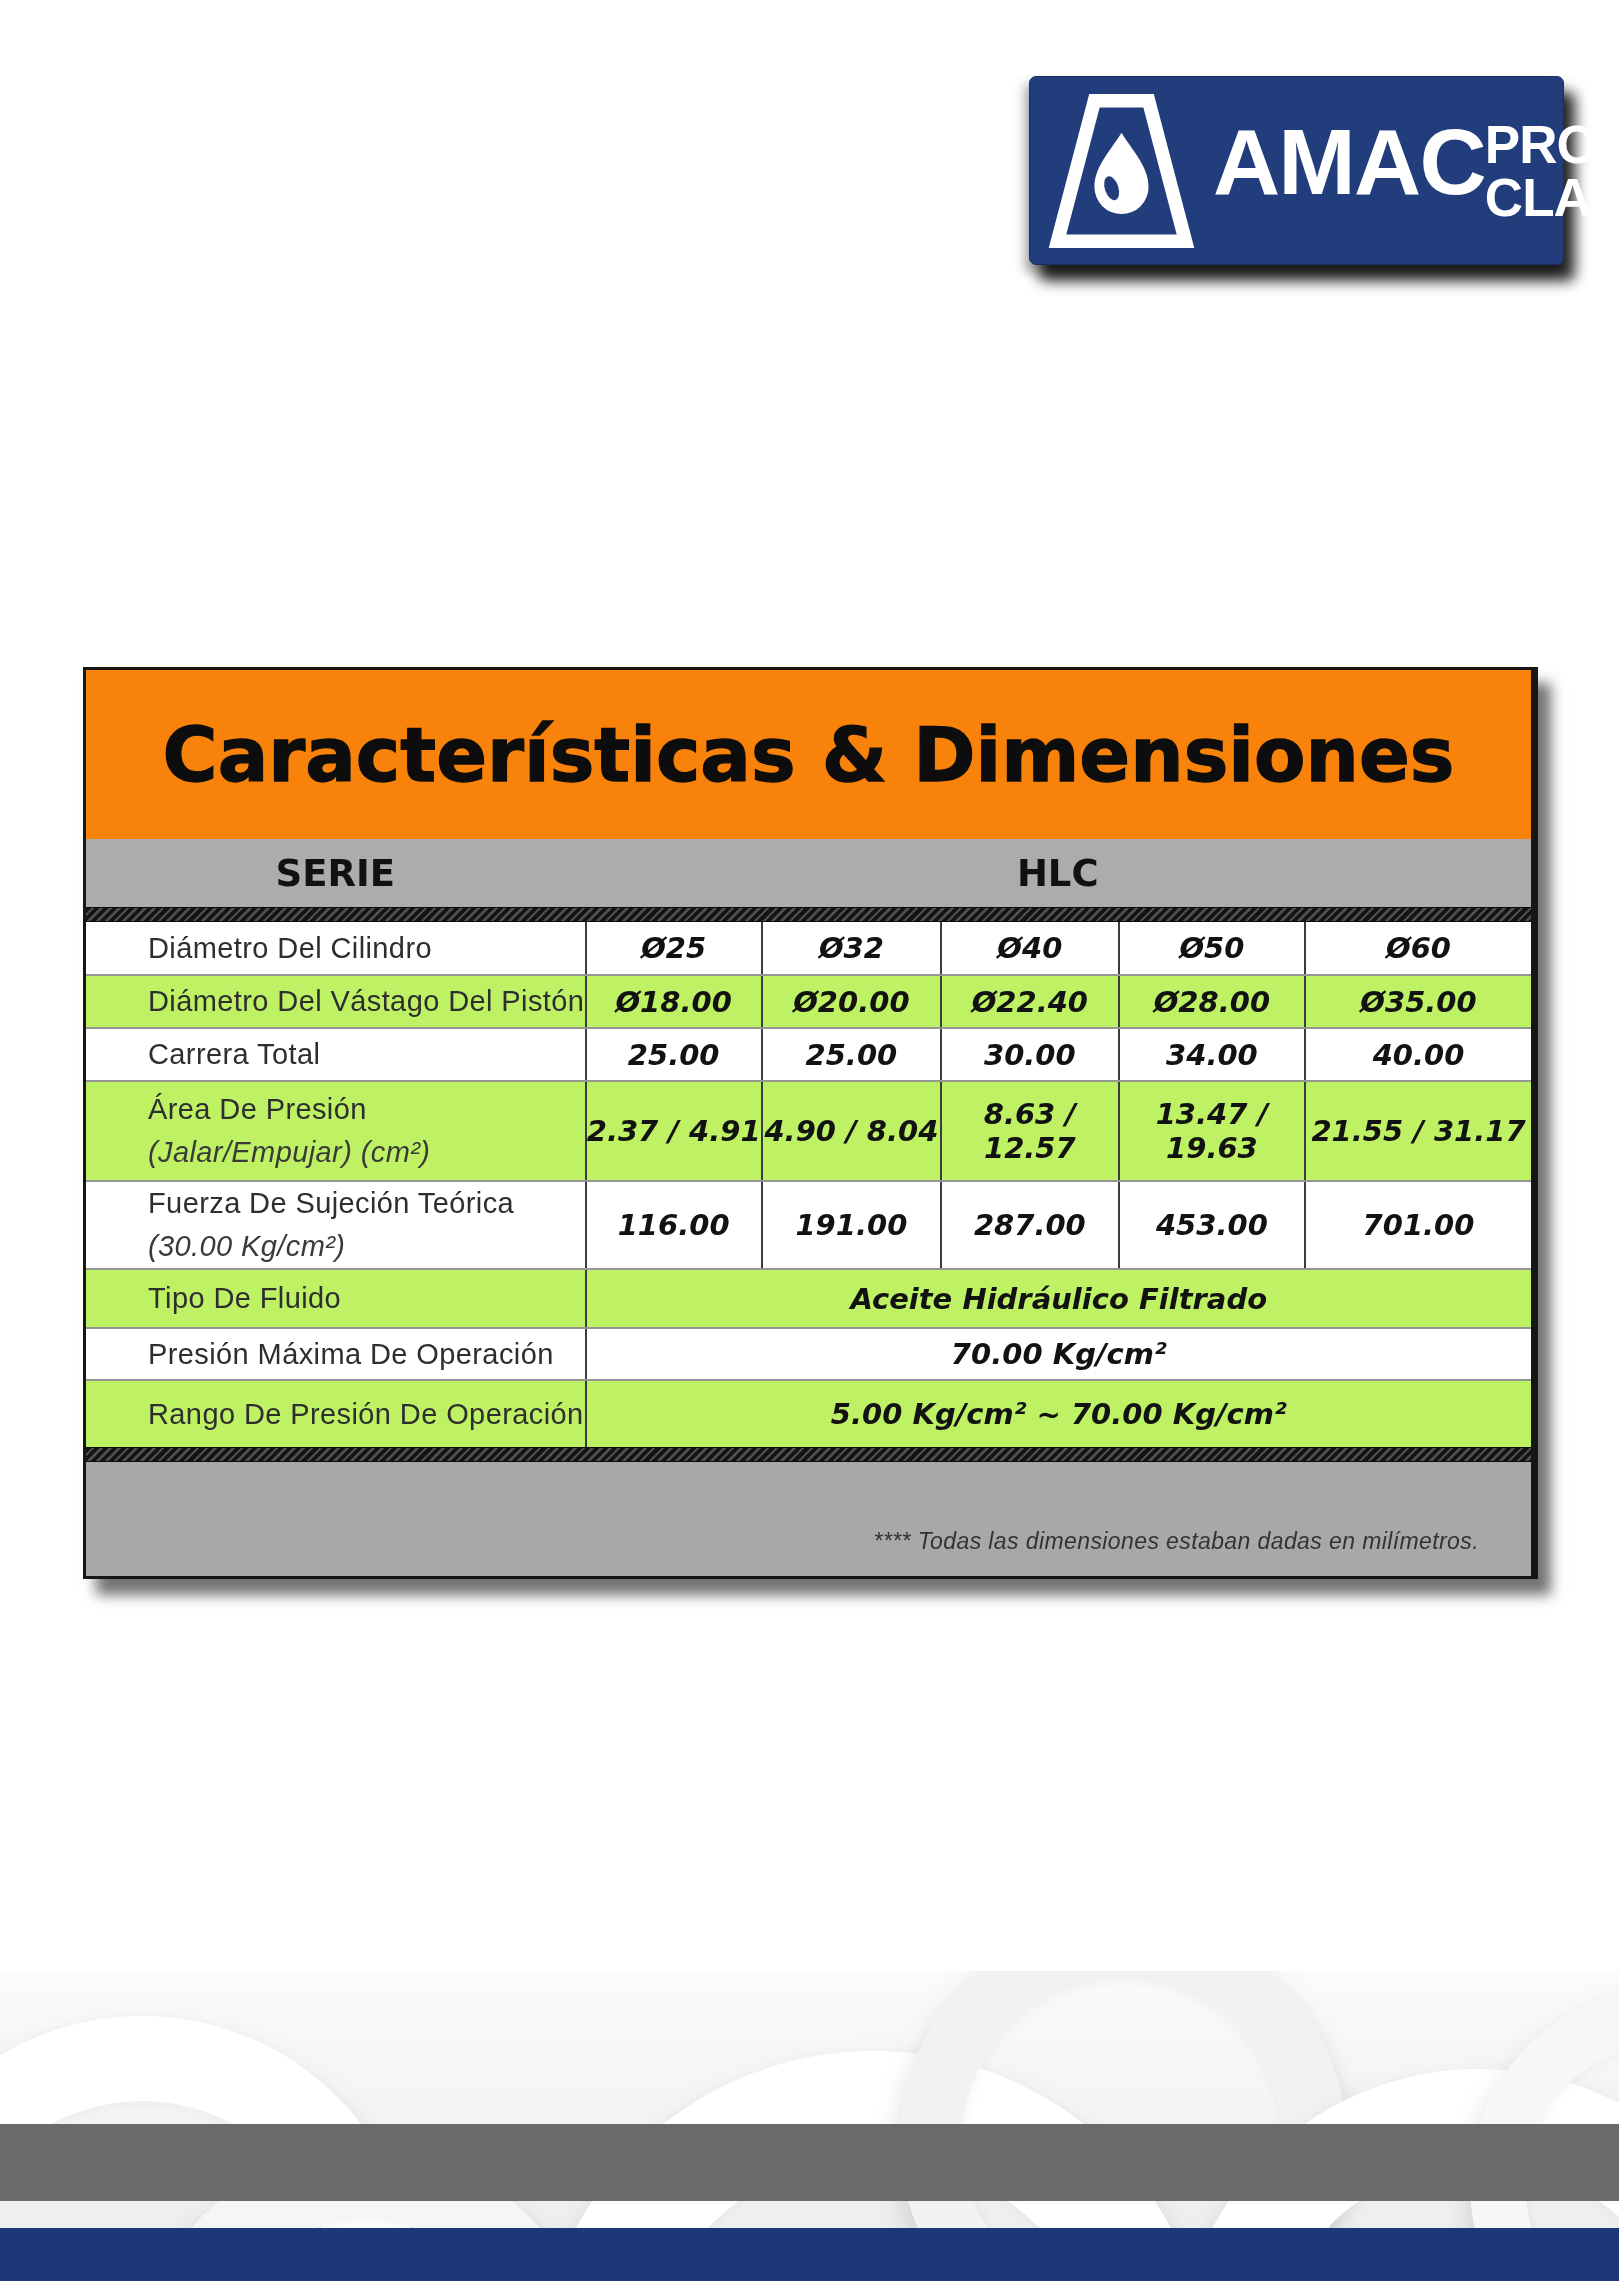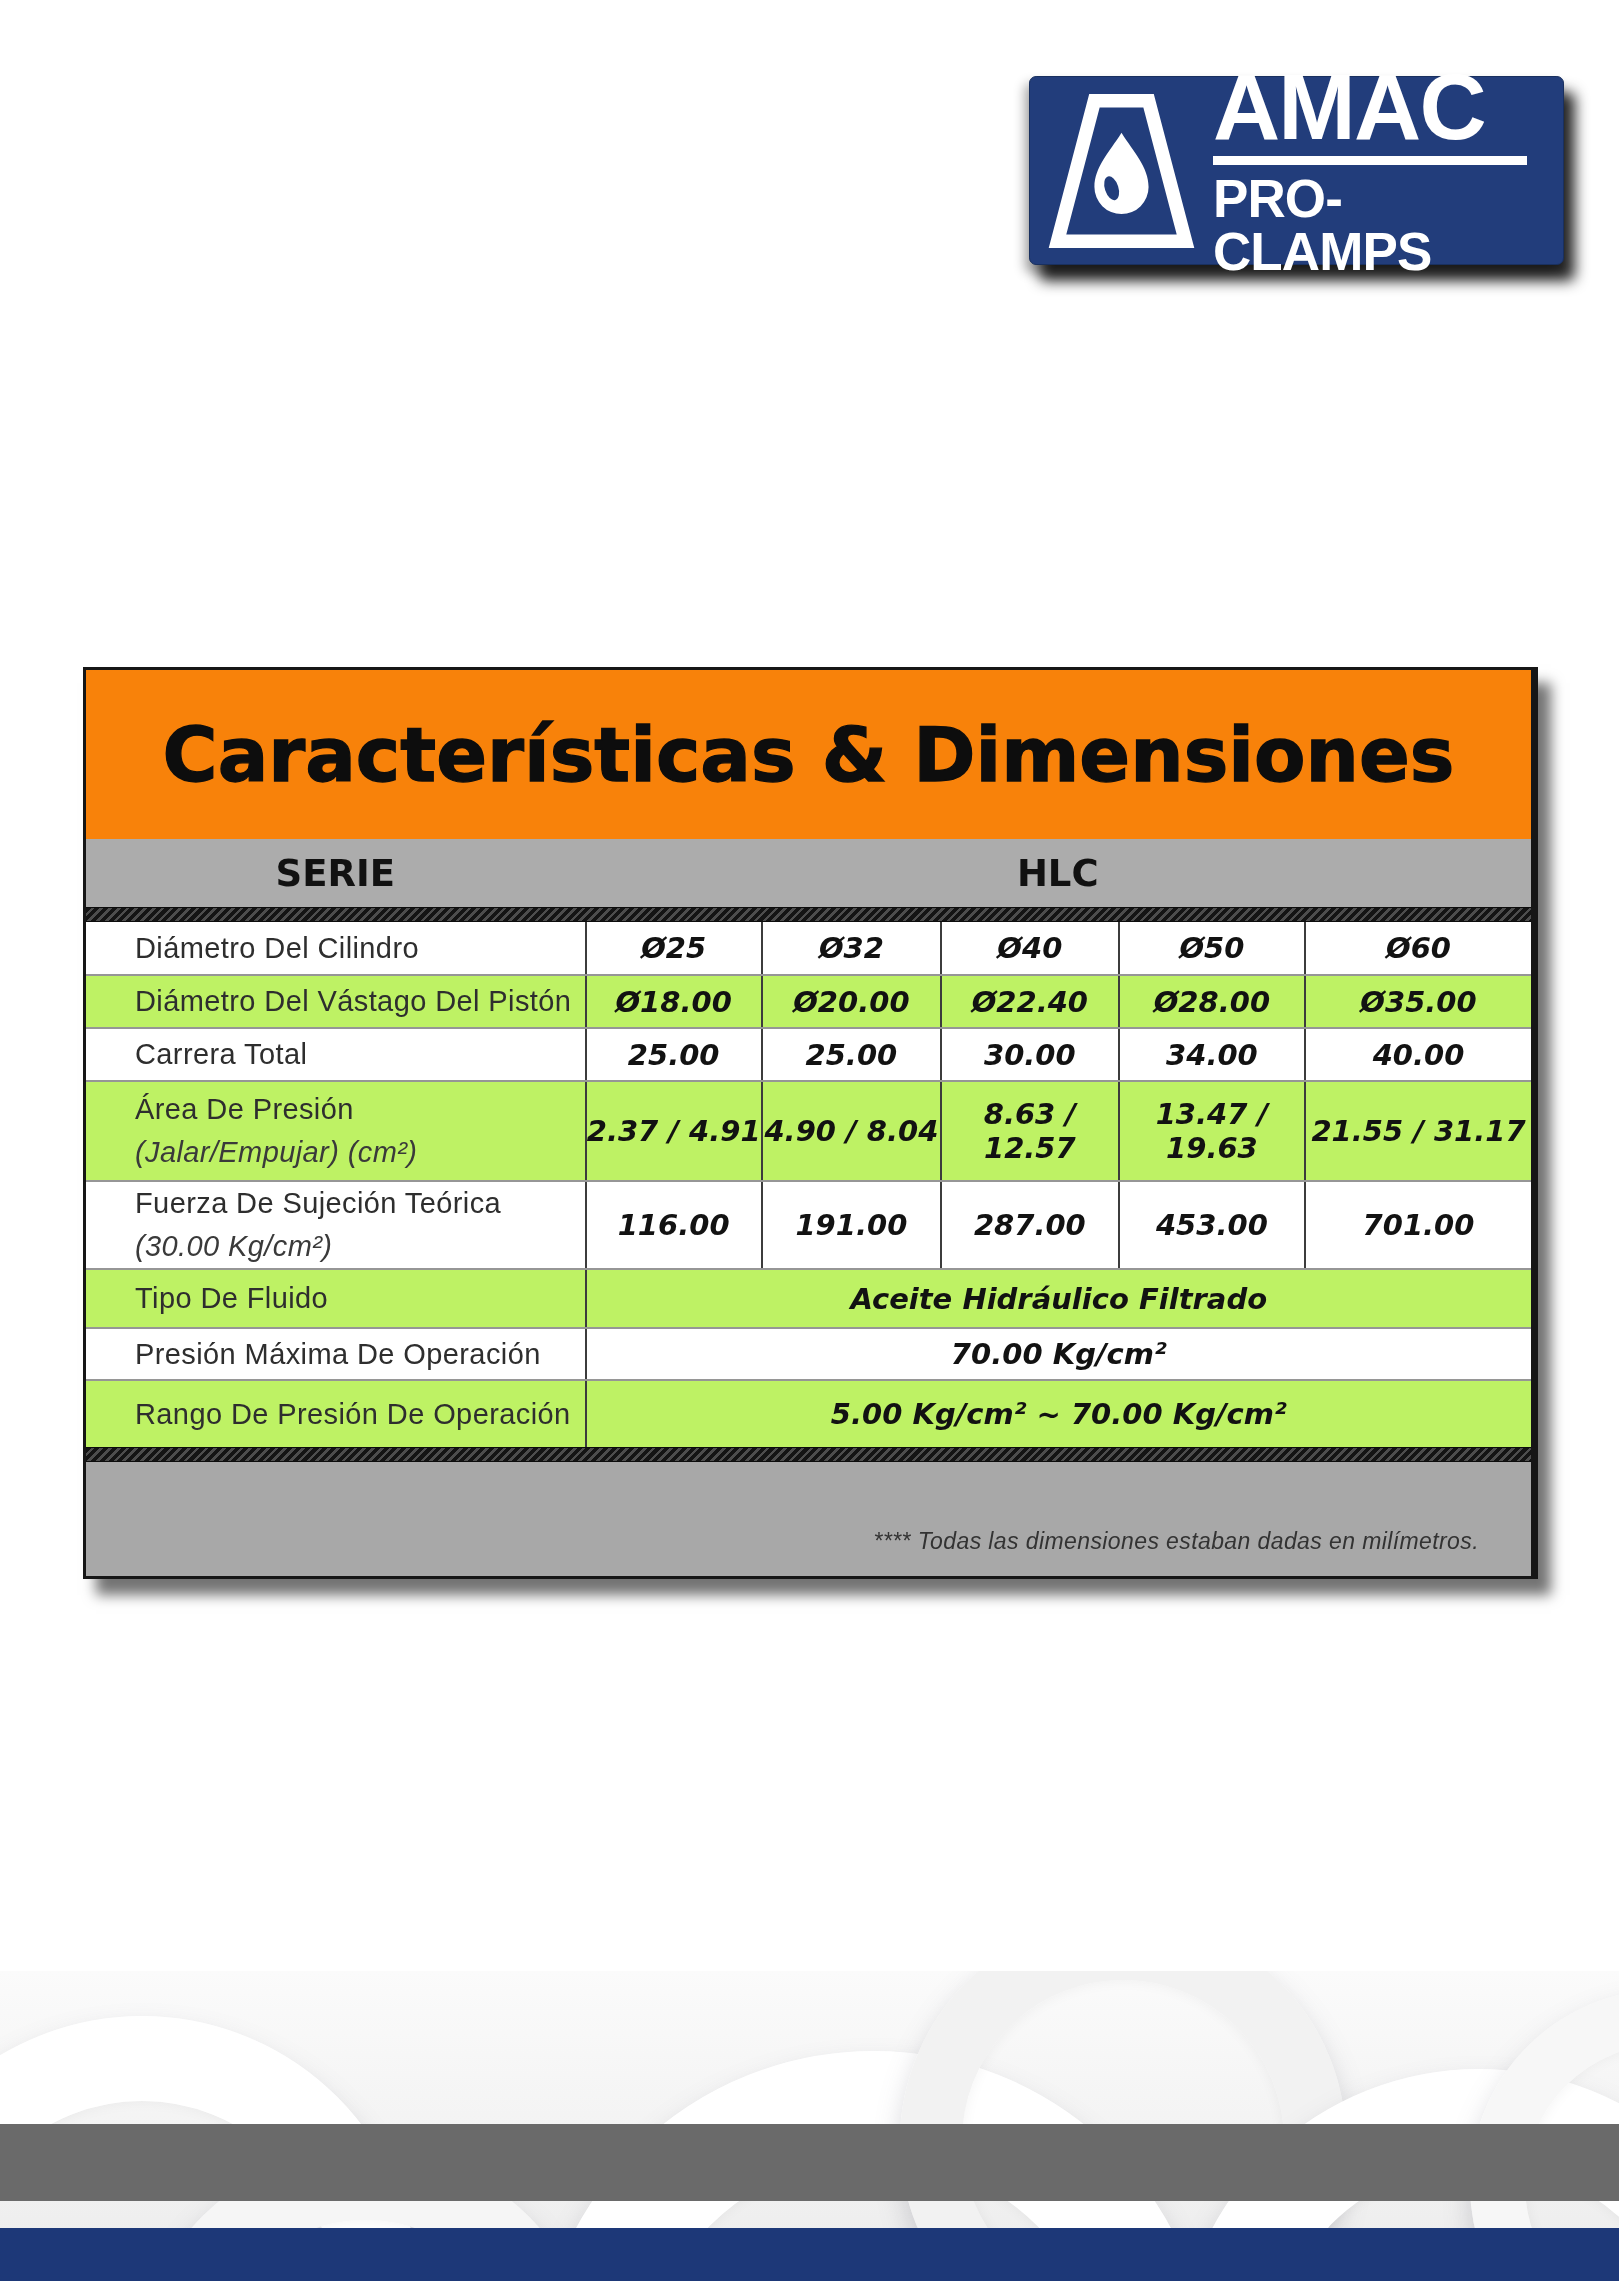--- a/index.html
+++ b/index.html
@@ -10,21 +10,21 @@
   }
 
   
   .logo {
     position:absolute; left:1029px; top:76px; width:535px; height:189px;
     background:#223D7B; border-radius:7.1px;
     box-shadow: 10.7px 16px 14.3px rgba(0,0,0,0.85), -4.5px 7.1px 10.7px rgba(0,0,0,0.30);
     display:flex; align-items:center; border:1.8px solid #19305f;
   }
   .logo-icon { width:183px; display:flex; justify-content:center; align-items:center; }
-  .logo-textcol { display:flex; flex-direction:column; width:321px; }
+  .logo-textcol { display:flex; flex-direction:row; width:321px; }
   .logo-brand {
     color:#fff; font-weight:bold; font-size:93px; line-height:0.95;
     font-family:"Liberation Sans", sans-serif; letter-spacing:-1.8px;
   }
   .logo-underline { height:9px; background:#ffffff; width:314px; margin:5.3px 0 7.1px 0; }
   .logo-subbrand {
     color:#fff; font-weight:bold; font-size:53px; line-height:1;
     letter-spacing:-0.9px; font-family:"Liberation Sans", sans-serif;
   }
 
@@ -50,21 +50,21 @@
   .serie-value { width:65.5%; }
   .hatch {
     height:15px;
     background:repeating-linear-gradient(135deg, #141414 0 3.6px, #4d4d4d 3.6px 6.2px);
     border-top:1.8px solid #0c0c0c; border-bottom:1.8px solid #0c0c0c;
   }
   .row { display:flex; background:#fff; }
   .row + .row { border-top:2.7px solid #969696; }
   .row.shaded { background:#bef264; }
   .cell-label {
-    width:34.5%; padding-left:49px; display:flex; flex-direction:column; justify-content:center;
+    width:34.5%; padding-left:62px; display:flex; flex-direction:column; justify-content:center;
     font-size:29px; color:#2e2e2e; font-weight:300; letter-spacing:0.4px;
   }
   .label-sub { font-style:italic; margin-top:10.7px; color:#3a3a3a; }
   .cell-val, .cell-span {
     border-left:2.7px solid #3c3c3c; display:flex; align-items:center; justify-content:center;
     font-weight:bold; font-style:italic; font-size:29px; color:#121212;
     font-family:"DejaVu Sans", sans-serif; text-align:center;
   }
   .w1 { width:12.2%; } .w2 { width:12.4%; } .w3 { width:12.3%; }
   .w4 { width:12.9%; } .w5 { width:15.7%;text-align:center; }

